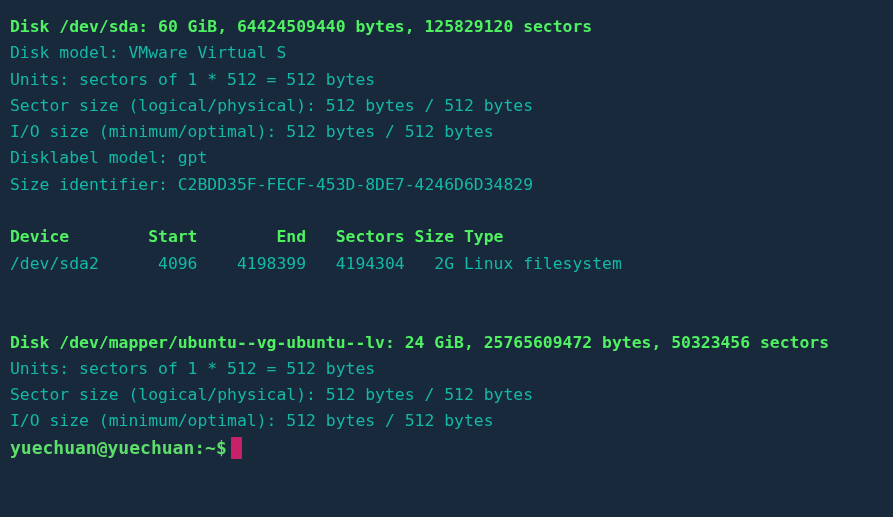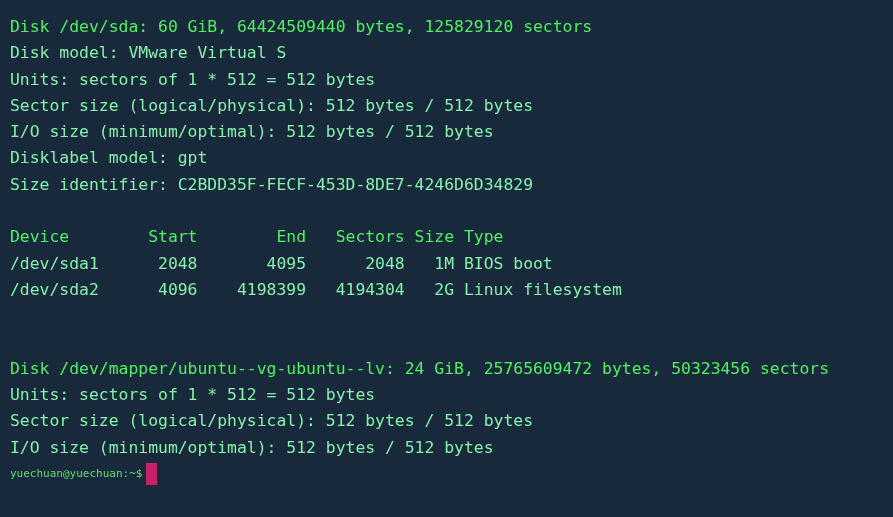--- a/index.html
+++ b/index.html
@@ -20,44 +20,44 @@
     height: 517px;
     background: #17293a;
     box-sizing: border-box;
     padding: 14px 0 0 10px;
   }
   .line {
     height: 26.3px;
     line-height: 26.3px;
     font-size: 16.4px;
     letter-spacing: 0px;
-    color: #86efac;
+    color: #14b8a6;
     white-space: pre;
     font-weight: 400;
   }
   .line.bold {
     color: #4ff162;
-    font-weight: 400;
+    font-weight: 700;
   }
   .line.blank {
     color: transparent;
   }
   .promptline {
     height: 26.3px;
     line-height: 26.3px;
     font-size: 16.4px;
     white-space: pre;
     display: flex;
     align-items: center;
   }
   .prompt-text {
     color: #5ede6b;
-    font-size: 11px;
+    font-size: 18px;
     white-space: pre;
-    font-weight: 400;
+    font-weight: 700;
   }
   .cursor {
     display: inline-block;
     width: 11px;
     height: 22px;
     background: #c9206a;
     margin-left: 4px;
     vertical-align: middle;
   }
 </style>
@@ -70,21 +70,20 @@
   <div class="line">Disk model: VMware Virtual S</div>
   <div class="line">Units: sectors of 1 * 512 = 512 bytes</div>
   <div class="line">Sector size (logical/physical): 512 bytes / 512 bytes</div>
   <div class="line">I/O size (minimum/optimal): 512 bytes / 512 bytes</div>
   <div class="line">Disklabel model: gpt</div>
   <div class="line">Size identifier: C2BDD35F-FECF-453D-8DE7-4246D6D34829</div>
 
   <div class="line blank"> </div>
 
   <div class="line bold">Device        Start        End   Sectors Size Type</div>
-  <div class="line">/dev/sda1      2048       4095      2048   1M BIOS boot</div>
   <div class="line">/dev/sda2      4096    4198399   4194304   2G Linux filesystem</div>
 
   <div class="line blank"> </div>
   <div class="line blank"> </div>
 
   <div class="line bold">Disk /dev/mapper/ubuntu--vg-ubuntu--lv: 24 GiB, 25765609472 bytes, 50323456 sectors</div>
   <div class="line">Units: sectors of 1 * 512 = 512 bytes</div>
   <div class="line">Sector size (logical/physical): 512 bytes / 512 bytes</div>
   <div class="line">I/O size (minimum/optimal): 512 bytes / 512 bytes</div>
 

